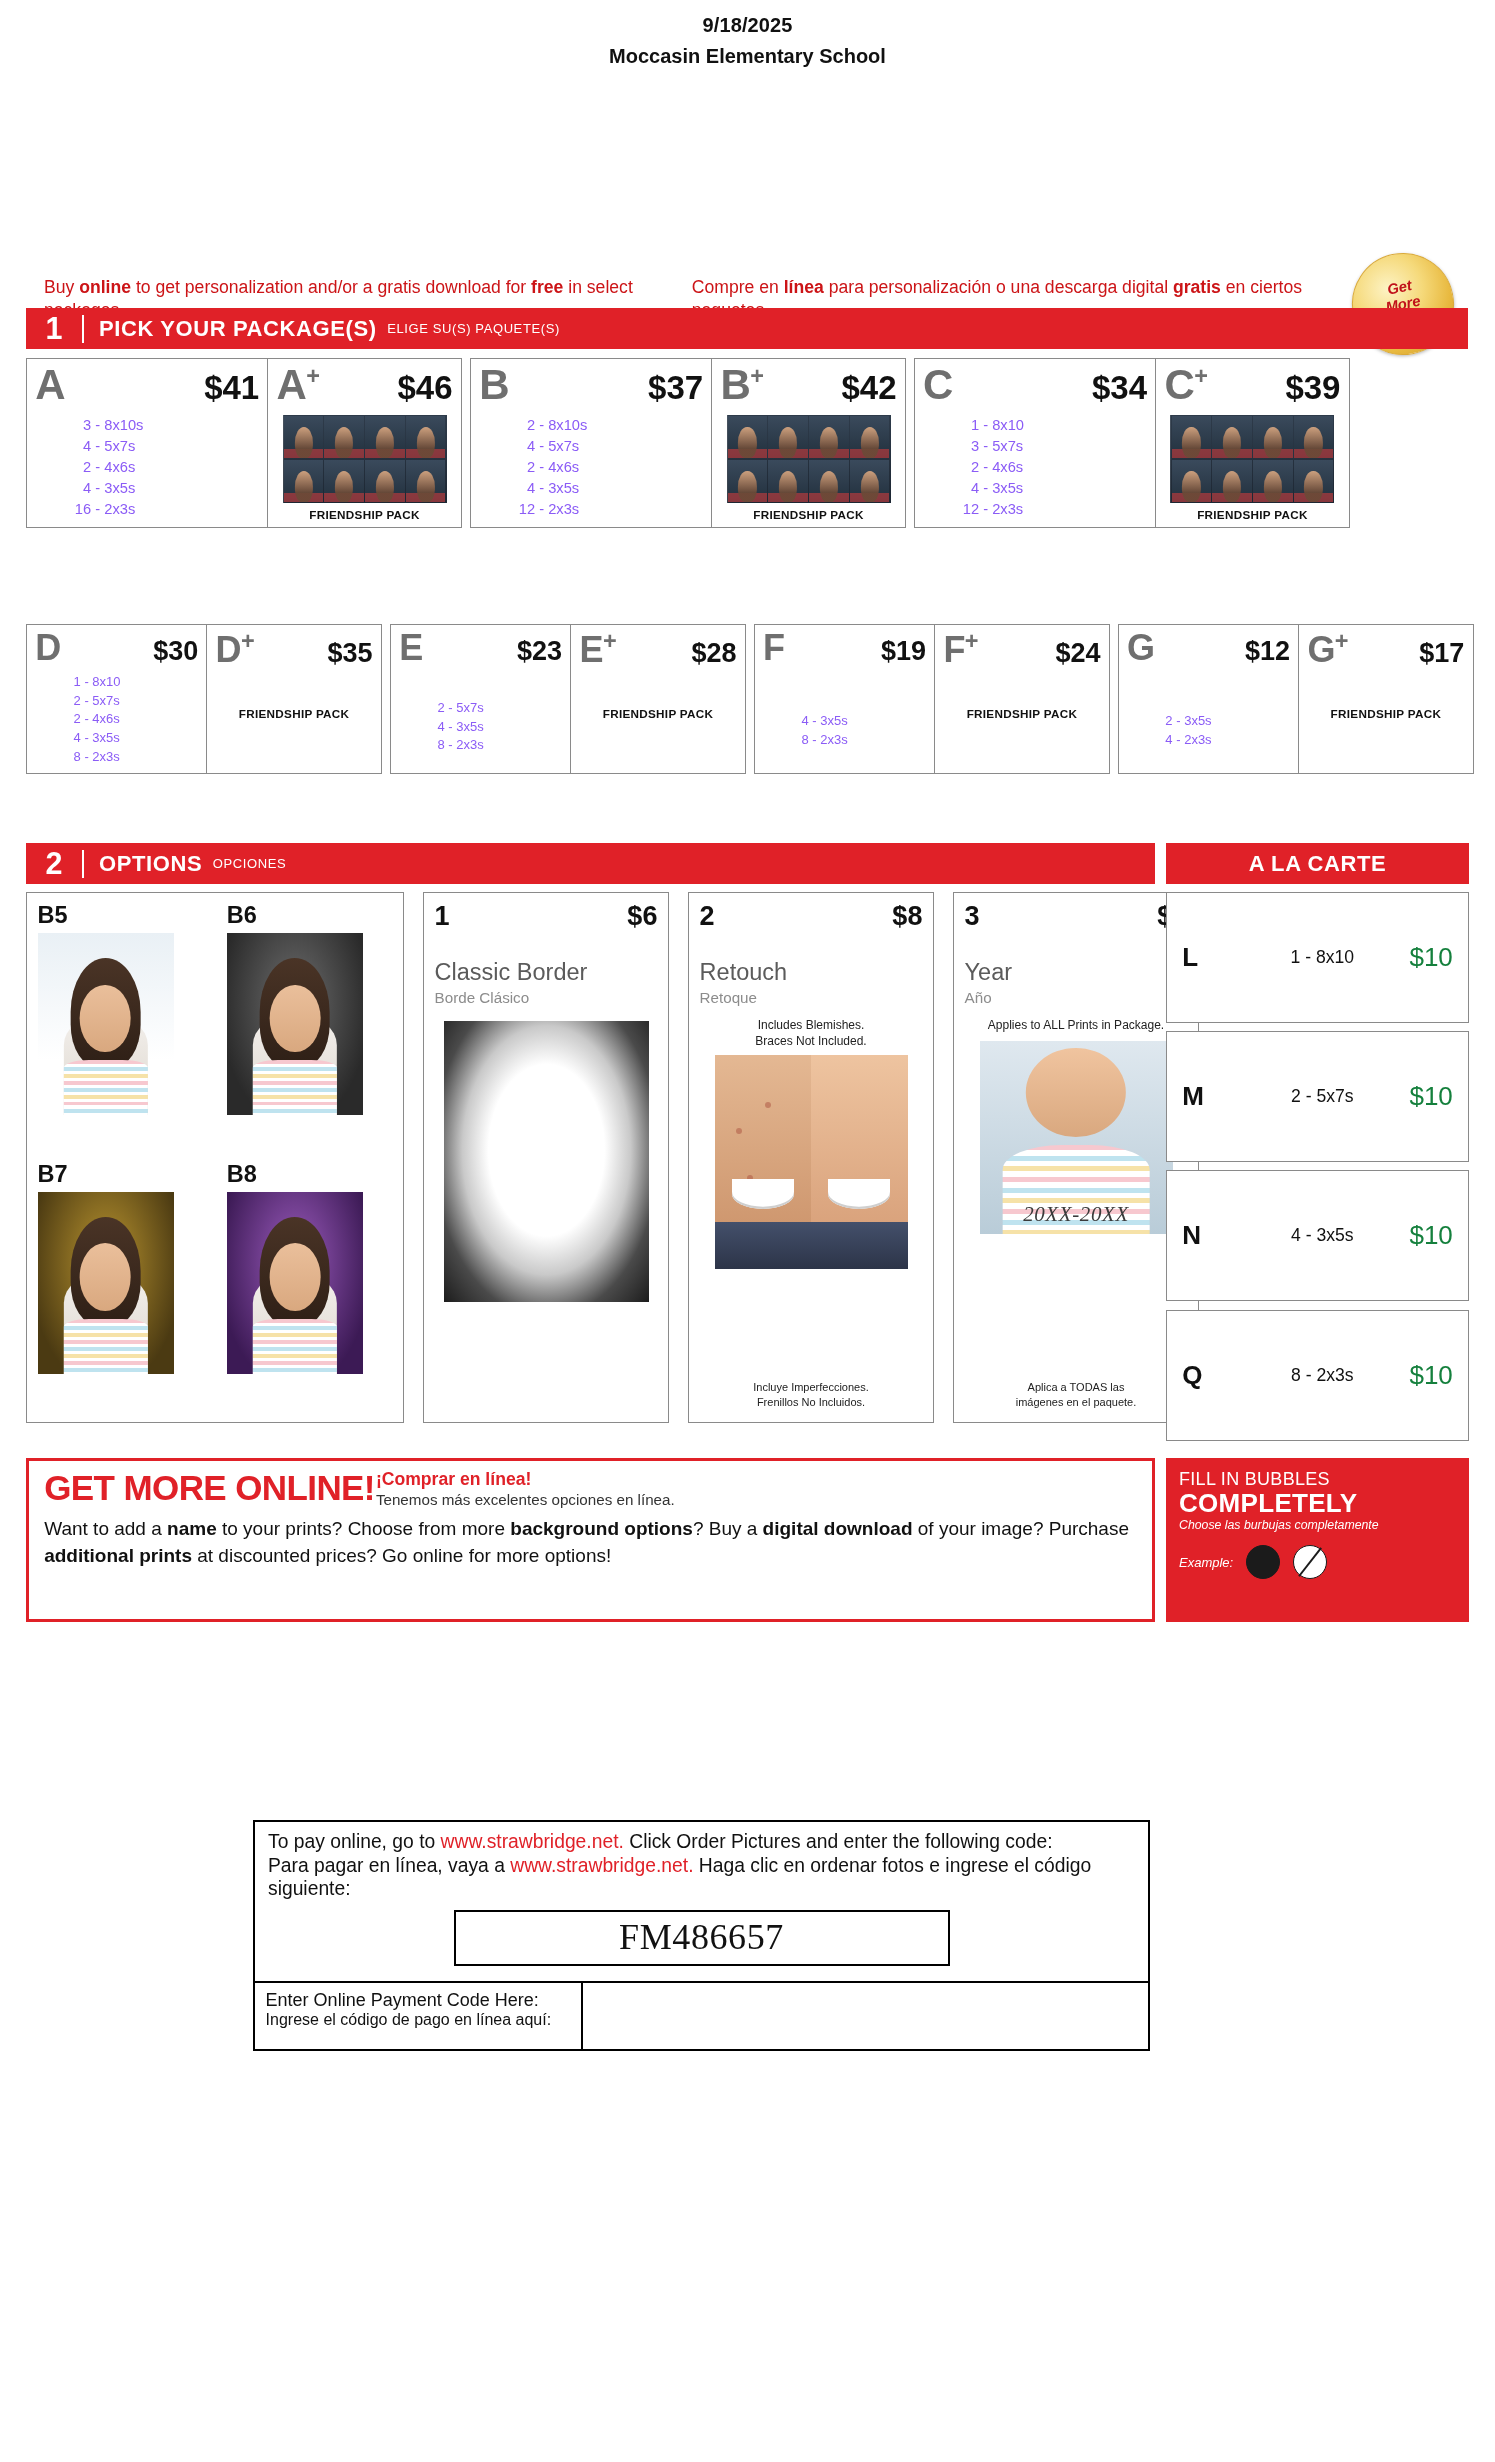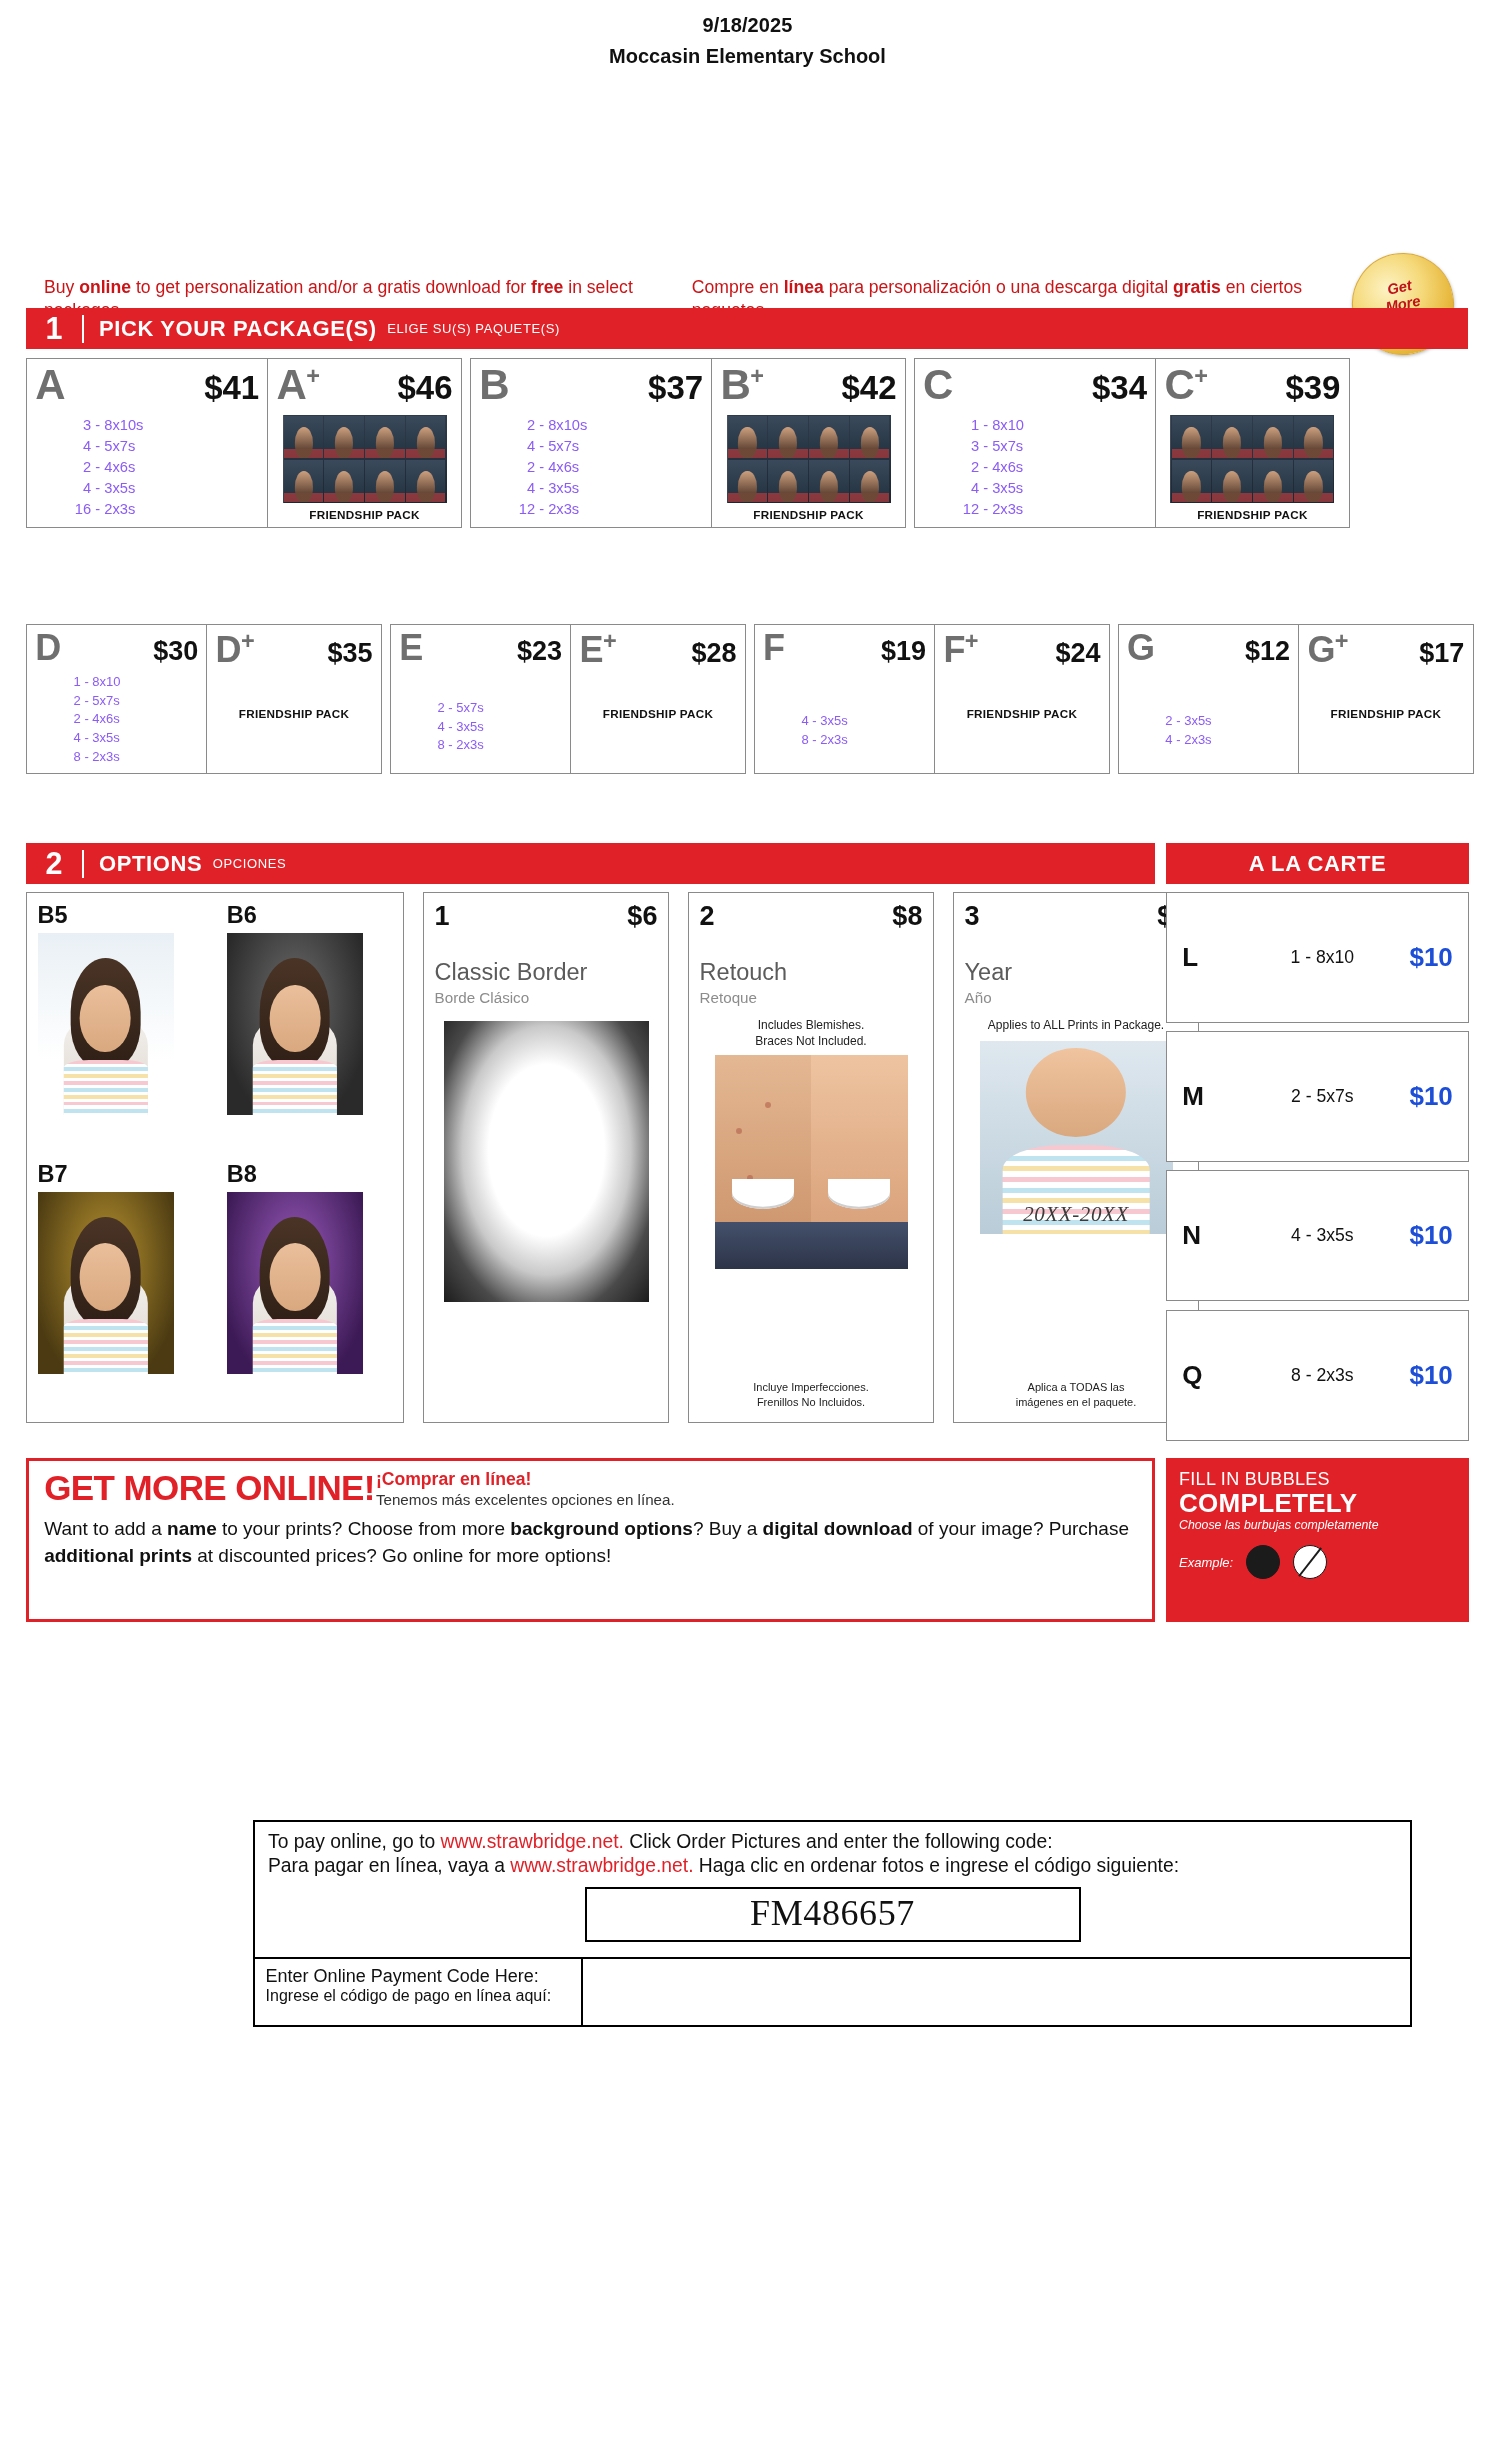--- a/index.html
+++ b/index.html
@@ -476,21 +476,21 @@
     border: 1.8px solid #8a8a8a;
     height: 131px;
     box-sizing: border-box;
     display: flex;
     align-items: center;
     padding: 0 15.2px;
     background: #fff;
   }
   .alc-code { font-size: 26px; font-weight: bold; color: #111; width: 53px; }
   .alc-desc { font-size: 17.6px; color: #111; flex: 1; text-align: center; }
-  .alc-price { font-size: 26px; font-weight: bold; color: #1d4ed8; }
+  .alc-price { font-size: 26px; font-weight: normal; color: #15803d; }
 
   
   .gmo {
     position: absolute;
     top: 1458px;
     left: 26px;
     width: 1129px;
     height: 164px;
     border: 3.5px solid #e02128;
     box-sizing: border-box;
@@ -546,21 +546,21 @@
     width: 1.8px; height: 36px;
     background: #1b1b1b;
     transform: translateX(-50%) rotate(38deg);
   }
 
   
   .pay {
     position: absolute;
     top: 1820px;
     left: 253px;
-    width: 1159px;
+    width: 897px;
     border: 2.3px solid #000;
     box-sizing: border-box;
     background: #fff;
   }
   .pay-top { padding: 8.2px 13px 10.6px 13px; }
   .pay-line { font-size: 19.3px; line-height: 1.22; color: #111; }
   .pay-line .url { color: #e02128; }
   .code-box {
     margin: 9.4px auto 4.7px auto;
     width: 492px;

